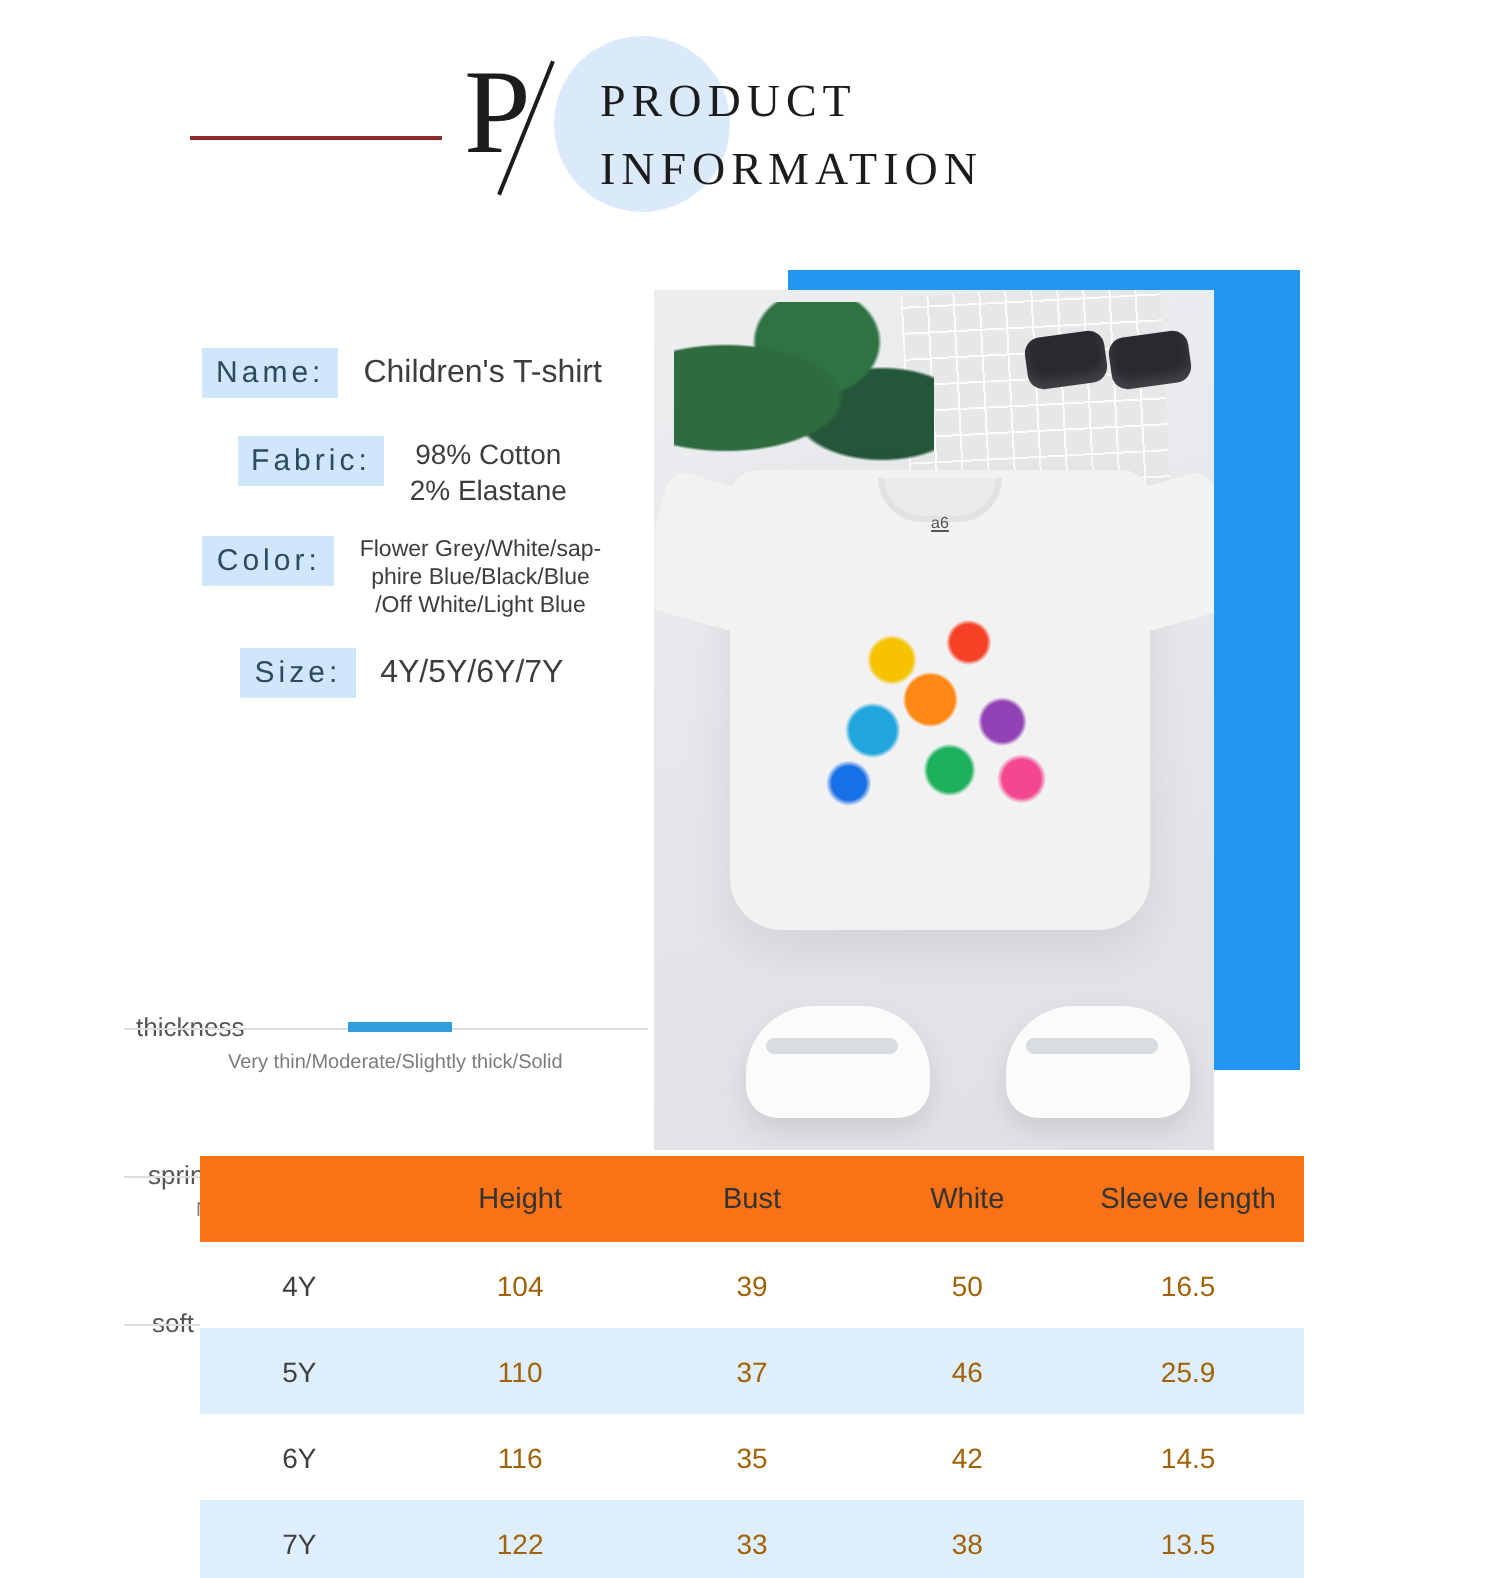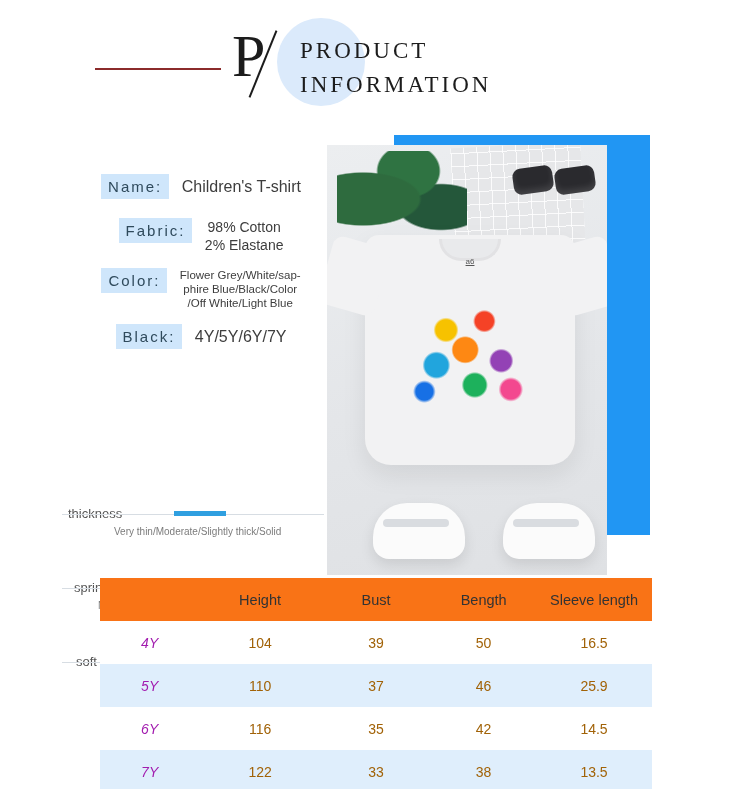--- a/index.html
+++ b/index.html
@@ -192,21 +192,21 @@
     text-align:center;
     font-size:14px;
     color:#a16207;
     height:43px;
     font-weight:normal;
   }
   thead tr { background:#f97316; }
   thead th { font-size:14.5px; color:#333; }
   tbody tr.alt { background:#dfeefc; }
   tbody tr.plain { background:#ffffff; }
-  td.first { color:#a21caf;font-style:italic; }
+  td.first { color:#404040; }
   col.c1 { width:18%; }
   col.c2 { width:22%; }
   col.c3 { width:20%; }
   col.c4 { width:19%; }
   col.c5 { width:21%; }
 </style>
 </head>
 <body>
 
 <div class="header">
@@ -247,25 +247,25 @@
       <span class="spec-val big">Children's T-shirt</span>
     </div>
     <div class="spec-row">
       <span class="spec-key">Fabric:</span>
       <span class="spec-val">98% Cotton
 2% Elastane</span>
     </div>
     <div class="spec-row">
       <span class="spec-key">Color:</span>
       <span class="spec-val small">Flower Grey/White/sap-
-phire Blue/Black/Color
+phire Blue/Black/Blue
 /Off White/Light Blue</span>
     </div>
     <div class="spec-row">
-      <span class="spec-key">Black:</span>
+      <span class="spec-key">Size:</span>
       <span class="spec-val big">4Y/5Y/6Y/7Y</span>
     </div>
   </div>
 
   <div class="sliders">
 
     <div class="slider-block">
       <div class="slider-label indent1">thickness</div>
       <div class="slider-track"></div>
       <div class="slider-fill" style="left:112px;width:52px;"></div>
@@ -296,21 +296,21 @@
         <col class="c2">
         <col class="c3">
         <col class="c4">
         <col class="c5">
     </colgroup>
     <thead>
       <tr>
         <th></th>
         <th>Height</th>
         <th>Bust</th>
-        <th>Bength</th>
+        <th>White</th>
         <th>Sleeve length</th>
       </tr>
     </thead>
     <tbody>
       <tr class="plain">
         <td class="first">4Y</td>
         <td>104</td>
         <td>39</td>
         <td>50</td>
         <td>16.5</td>

